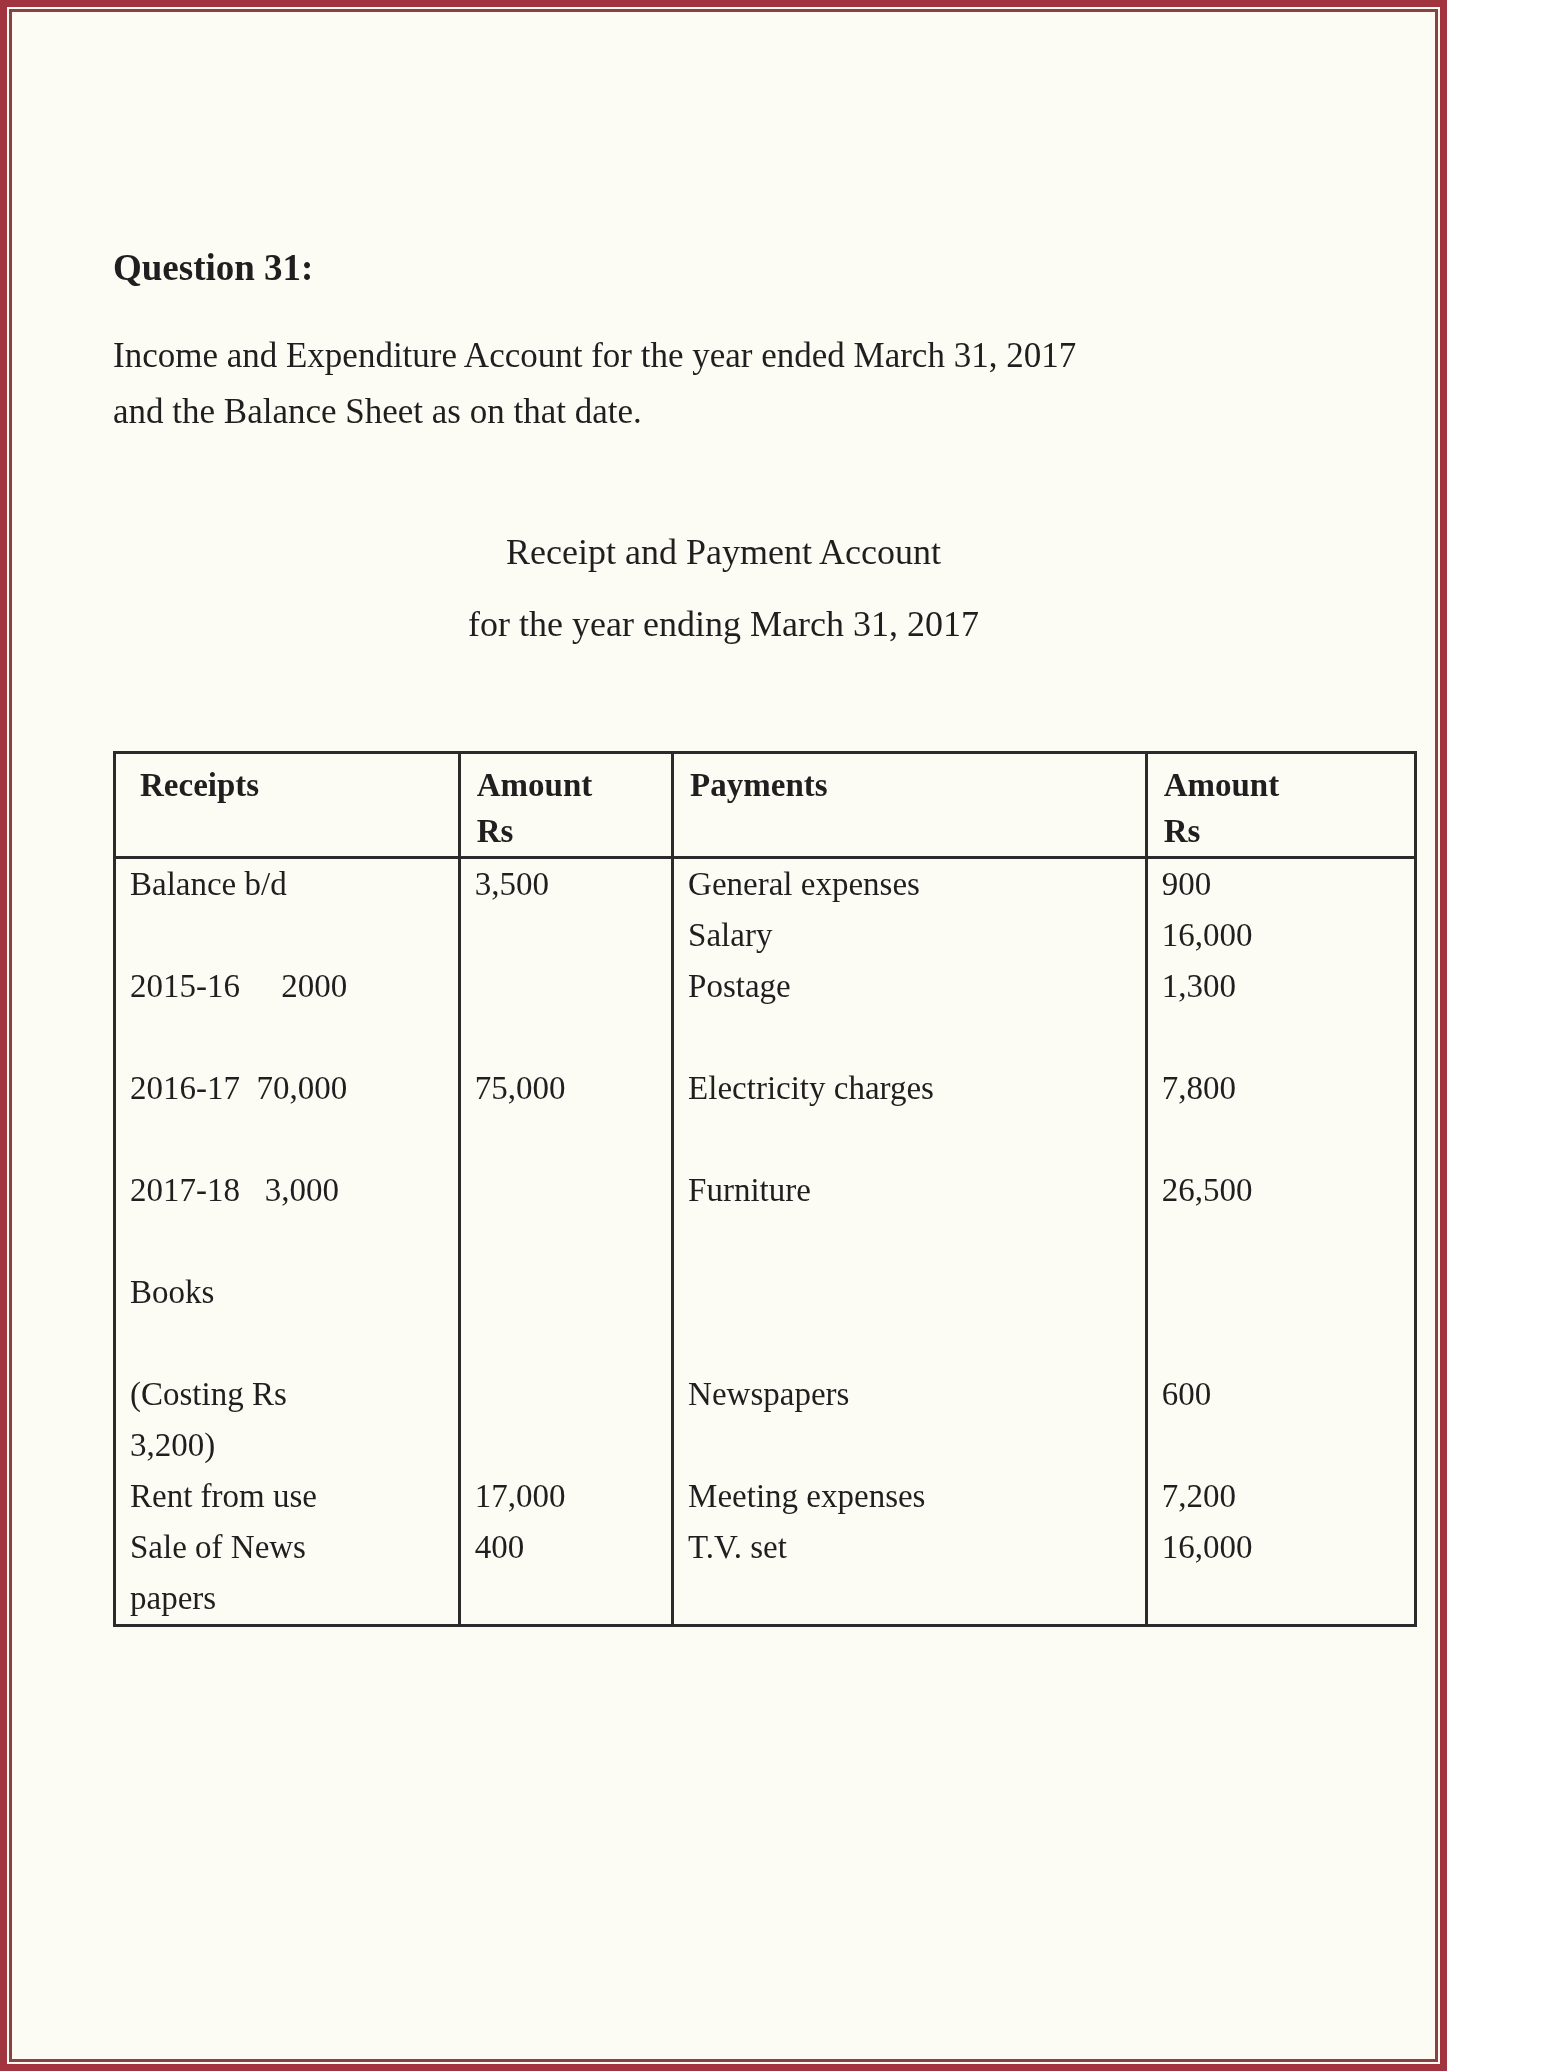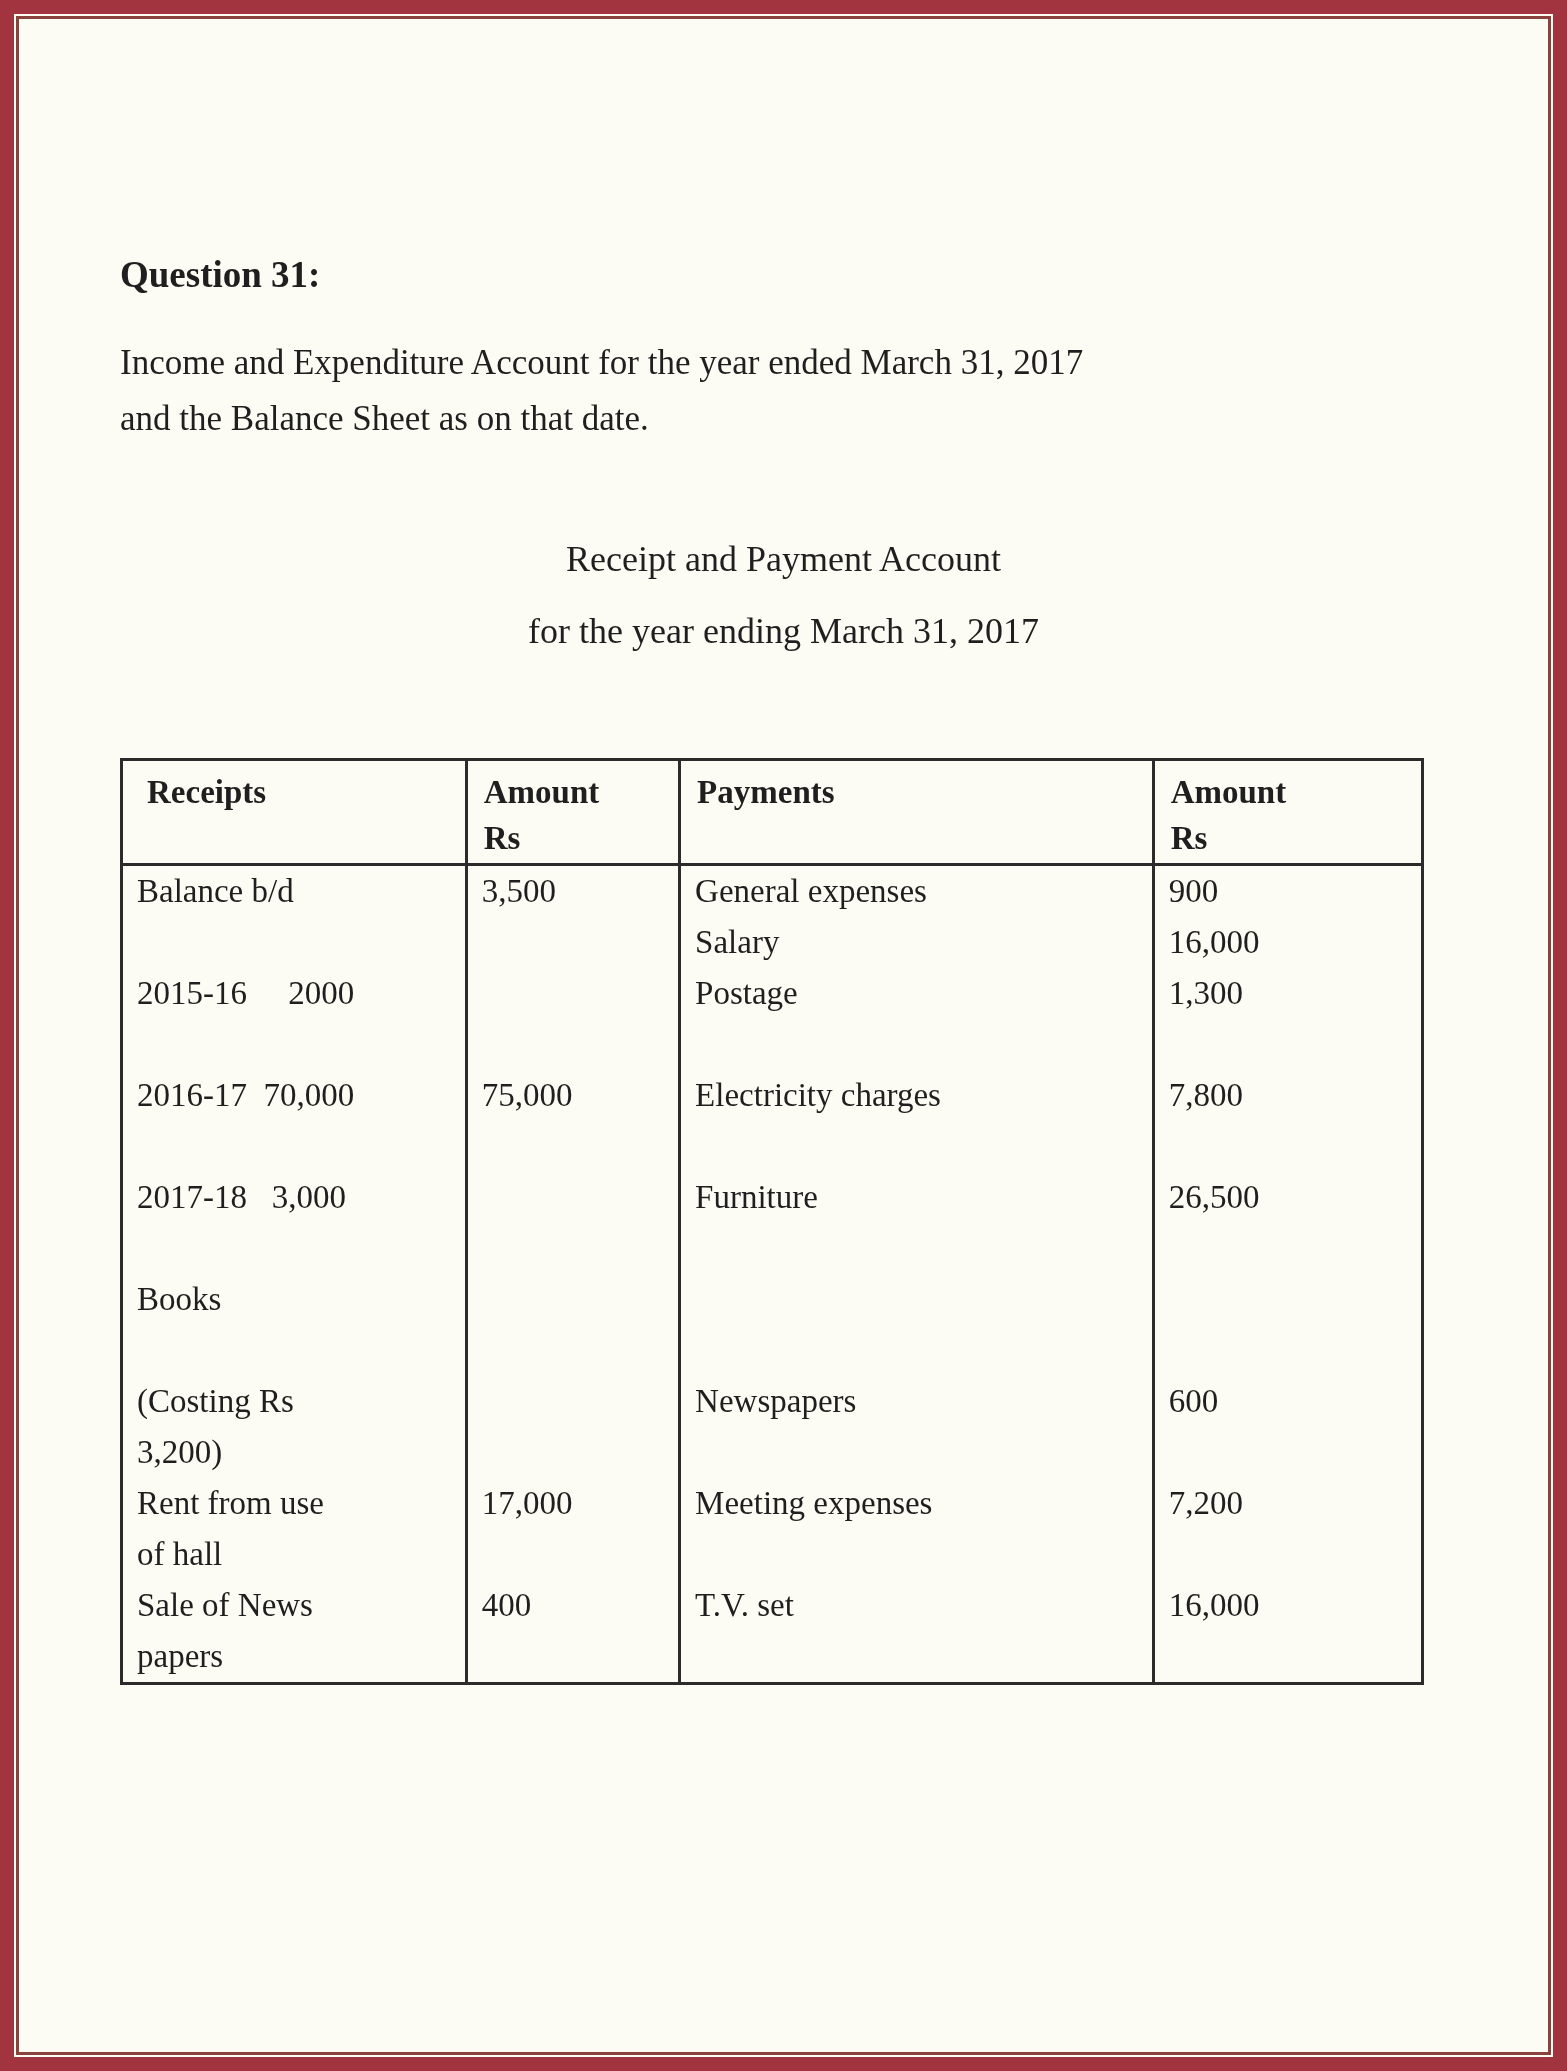--- a/index.html
+++ b/index.html
@@ -10,24 +10,24 @@
     --tborder: #2b2b2b;
   }
   * { margin: 0; padding: 0; box-sizing: border-box; }
   html, body { width: 1567px; }
   body {
     font-family: "Liberation Serif", "DejaVu Serif", serif;
     color: var(--text);
     background: #ffffff;
   }
   .frame-outer {
-    width: 1567px;
+    width: 1447px;
     height: 2071px;
     background: var(--frame-band);
-    padding: 14px;
+    padding: 7px;
   }
   .frame-gap {
     width: 100%;
     height: 100%;
     background: var(--page-bg);
     padding: 2px;
   }
   .page {
     width: 100%;
     height: 100%;
@@ -203,26 +203,20 @@
               <td></td>
               <td></td>
             </tr>
             <tr>
               <td>Rent from use</td>
               <td>17,000</td>
               <td>Meeting expenses</td>
               <td>7,200</td>
             </tr>
             <tr>
-              <td>of hall</td>
-              <td></td>
-              <td></td>
-              <td></td>
-            </tr>
-            <tr>
               <td>Sale of News</td>
               <td>400</td>
               <td>T.V. set</td>
               <td>16,000</td>
             </tr>
             <tr>
               <td>papers</td>
               <td></td>
               <td></td>
               <td></td>

